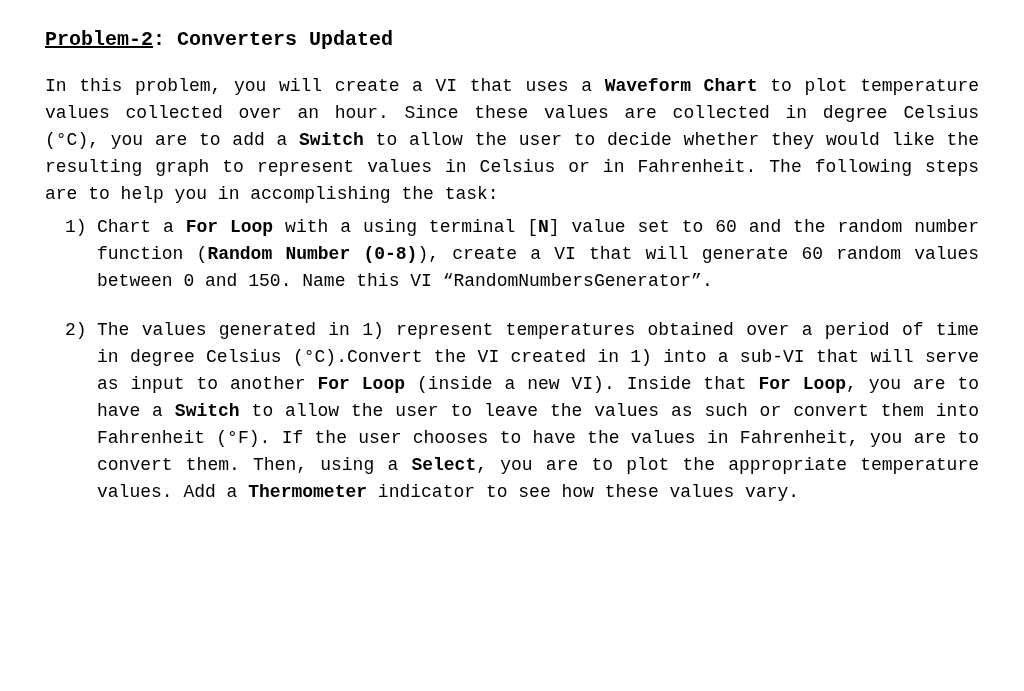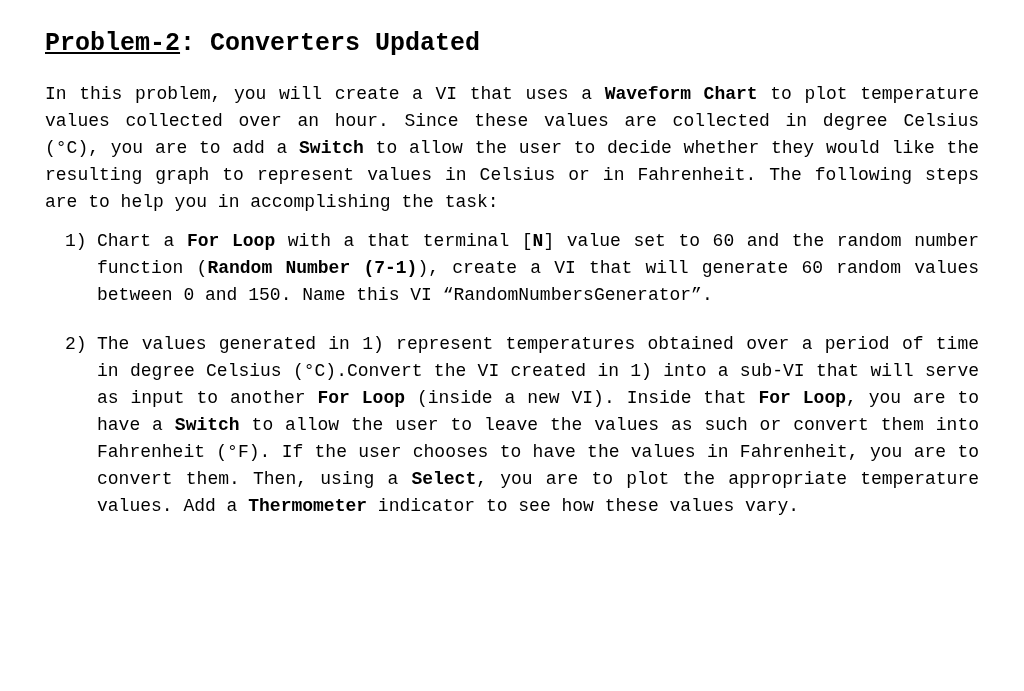--- a/index.html
+++ b/index.html
@@ -9,28 +9,28 @@
       padding: 25px 45px;
       font-size: 18px;
       line-height: 1.5;
       color: #000;
       width: 1024px;
       box-sizing: border-box;
     }
     .title {
       font-weight: bold;
       margin-bottom: 18px;
-      font-size: 25px;
+      font-size: 20px;
     }
     .underline {
       text-decoration: underline;
     }
     .intro {
       text-align: justify;
-      margin-bottom: 12px;
+      margin-bottom: 6px;
     }
     .bold {
       font-weight: bold;
     }
     .list-item {
       display: flex;
       margin-bottom: 22px;
       padding-left: 20px;
     }
     .list-num {
@@ -49,21 +49,21 @@
   <span class="underline">Problem-2</span><span>: Converters Updated</span>
 </div>
 
 <div class="intro">
   <span>In this problem, you will create a VI that uses a </span><span class="bold">Waveform Chart</span><span> to plot temperature values collected over an hour. Since these values are collected in degree Celsius (°C), you are to add a </span><span class="bold">Switch</span><span> to allow the user to decide whether they would like the resulting graph to represent values in Celsius or in Fahrenheit. The following steps are to help you in accomplishing the task:</span>
 </div>
 
 <div class="list-item">
   <div class="list-num">1)</div>
   <div class="list-content">
-    <span>Chart a </span><span class="bold">For Loop</span><span> with a that terminal [</span><span class="bold">N</span><span>] value set to 60 and the random number function (</span><span class="bold">Random Number (7-1)</span><span>), create a VI that will generate 60 random values between 0 and 150. Name this VI “RandomNumbersGenerator”.</span>
+    <span>Chart a </span><span class="bold">For Loop</span><span> with a using terminal [</span><span class="bold">N</span><span>] value set to 60 and the random number function (</span><span class="bold">Random Number (0-8)</span><span>), create a VI that will generate 60 random values between 0 and 150. Name this VI “RandomNumbersGenerator”.</span>
   </div>
 </div>
 
 <div class="list-item">
   <div class="list-num">2)</div>
   <div class="list-content">
     <span>The values generated in 1) represent temperatures obtained over a period of time in degree Celsius (°C).Convert the VI created in 1) into a sub-VI that will serve as input to another </span><span class="bold">For Loop</span><span> (inside a new VI). Inside that </span><span class="bold">For Loop</span><span>, you are to have a </span><span class="bold">Switch</span><span> to allow the user to leave the values as such or convert them into Fahrenheit (°F). If the user chooses to have the values in Fahrenheit, you are to convert them. Then, using a </span><span class="bold">Select</span><span>, you are to plot the appropriate temperature values. Add a </span><span class="bold">Thermometer</span><span> indicator to see how these values vary.</span>
   </div>
 </div>
 

